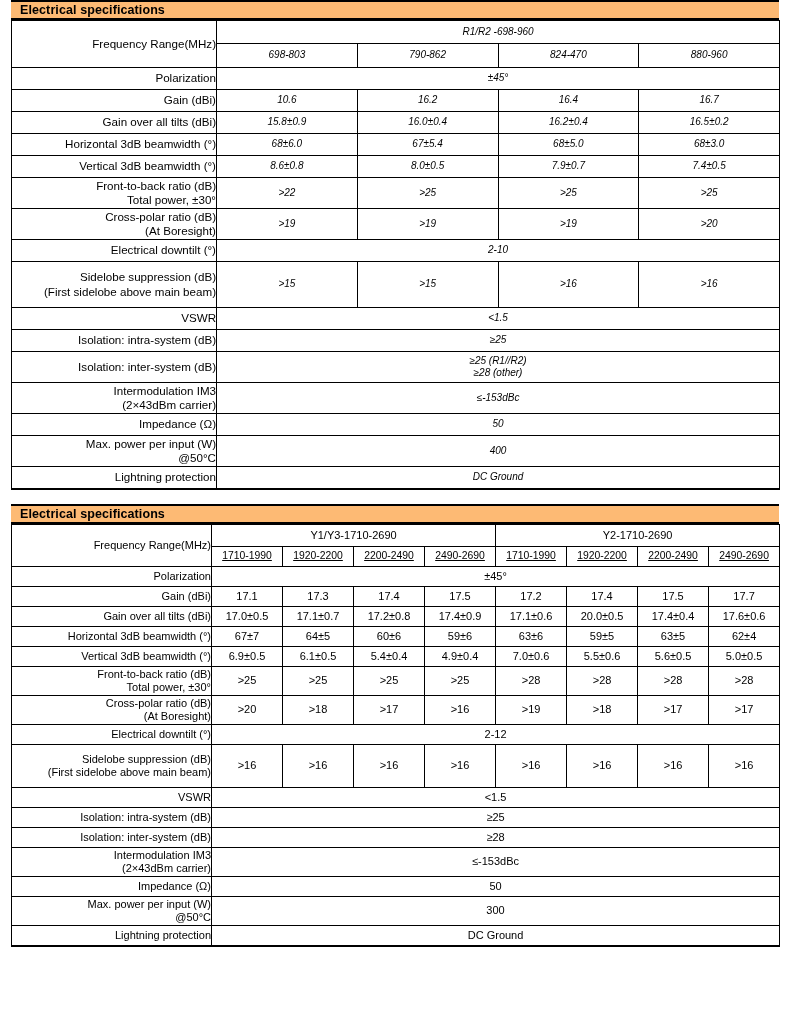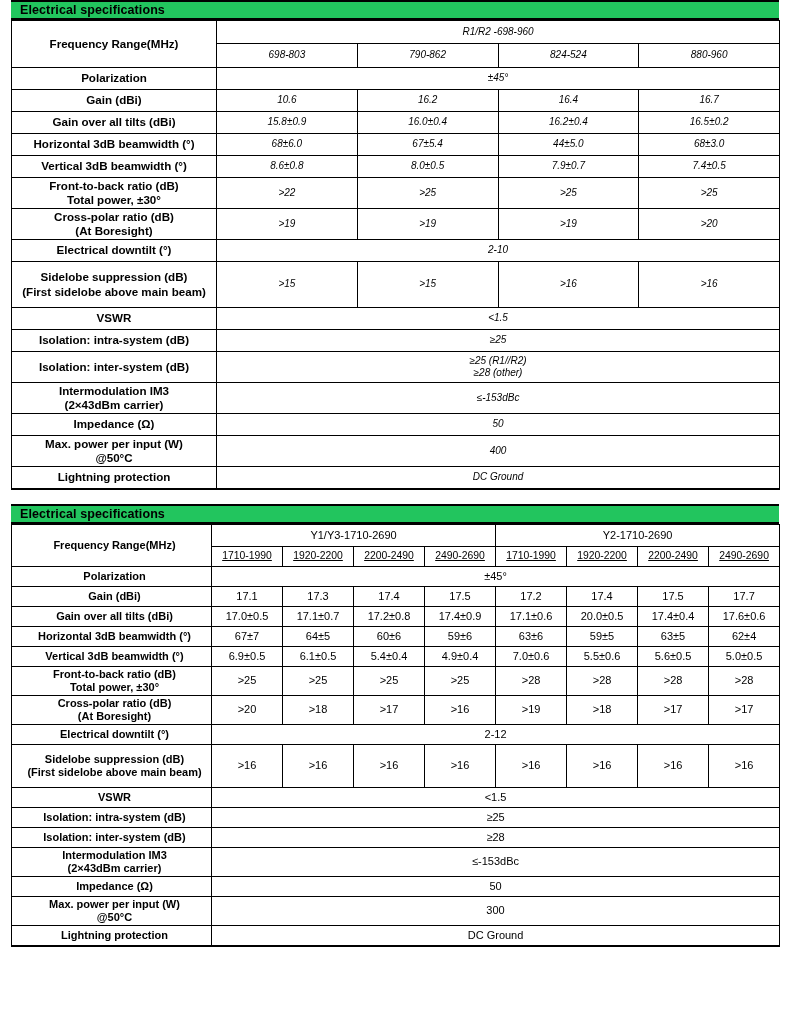--- a/index.html
+++ b/index.html
@@ -20,21 +20,21 @@
     box-sizing: border-box;
   }
   .spec-block {
     width: 768px;
     margin: 0 auto;
   }
   .block-gap { height: 14px; }
 
   
   .banner {
-    background: #22c55e;
+    background: #fdba74;
     border-top: 2px solid #000;
     border-bottom: 2px solid #000;
     height: 20px;
     display: flex;
     align-items: center;
     box-sizing: border-box;
   }
   .banner-title {
     font-size: 12.5px;
     font-weight: bold;
@@ -53,24 +53,23 @@
     border: 1px solid #000;
     vertical-align: middle;
     padding: 0;
   }
   
   table.spec {
     border-bottom: 2px solid #000;
   }
 
   .lbl {
-    text-align: center;
+    text-align: right;
     padding: 2px 2px 2px 7px;
     line-height: 1.22;
-    font-weight: bold;
   }
   .val {
     text-align: center;
     padding: 2px 2px;
     line-height: 1.22;
   }
 
   
   .t1 { font-size: 11.6px; }
   .t1 .lbl { font-size: 11.6px; }
@@ -113,21 +112,21 @@
             <col style="width: 140.75px;">
           </colgroup>
           <tbody>
             <tr class="r-hdr-top">
               <td class="lbl" rowspan="2">Frequency Range(MHz)</td>
               <td class="val" colspan="4">R1/R2 -698-960</td>
             </tr>
             <tr class="r-hdr-bot">
               <td class="val subhdr nowrapcell">698-803</td>
               <td class="val subhdr nowrapcell">790-862</td>
-              <td class="val subhdr nowrapcell">824-524</td>
+              <td class="val subhdr nowrapcell">824-470</td>
               <td class="val subhdr nowrapcell">880-960</td>
             </tr>
             <tr class="r-std">
               <td class="lbl multiline">Polarization</td>
               <td class="val multiline" colspan="4">±45°</td>
             </tr>
             <tr class="r-std">
               <td class="lbl multiline">Gain (dBi)</td>
               <td class="val nowrapcell">10.6</td>
               <td class="val nowrapcell">16.2</td>
@@ -138,21 +137,21 @@
               <td class="lbl multiline">Gain over all tilts (dBi)</td>
               <td class="val nowrapcell">15.8±0.9</td>
               <td class="val nowrapcell">16.0±0.4</td>
               <td class="val nowrapcell">16.2±0.4</td>
               <td class="val nowrapcell">16.5±0.2</td>
             </tr>
             <tr class="r-std">
               <td class="lbl multiline">Horizontal 3dB beamwidth (°)</td>
               <td class="val nowrapcell">68±6.0</td>
               <td class="val nowrapcell">67±5.4</td>
-              <td class="val nowrapcell">44±5.0</td>
+              <td class="val nowrapcell">68±5.0</td>
               <td class="val nowrapcell">68±3.0</td>
             </tr>
             <tr class="r-std">
               <td class="lbl multiline">Vertical 3dB beamwidth (°)</td>
               <td class="val nowrapcell">8.6±0.8</td>
               <td class="val nowrapcell">8.0±0.5</td>
               <td class="val nowrapcell">7.9±0.7</td>
               <td class="val nowrapcell">7.4±0.5</td>
             </tr>
             <tr class="r-two">

